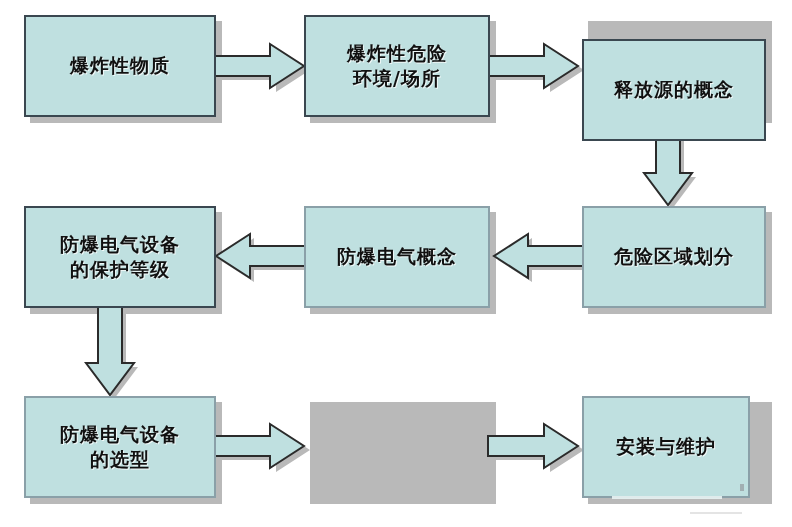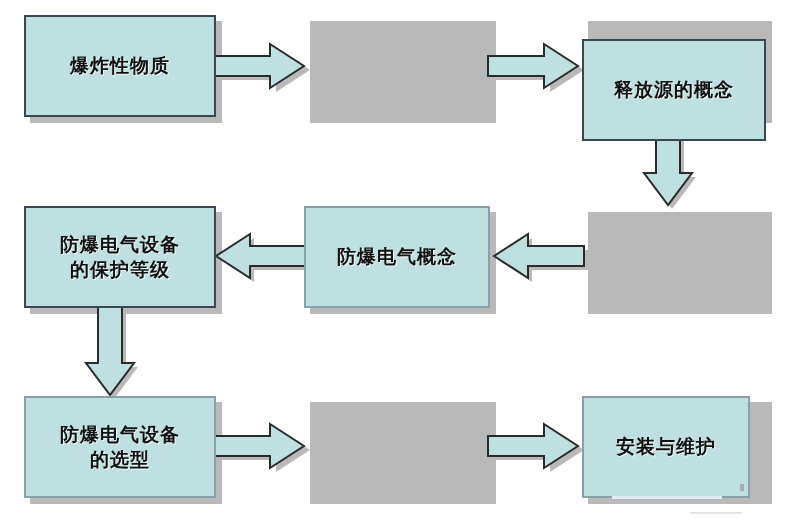--- a/index.html
+++ b/index.html
@@ -73,38 +73,45 @@
 <body>
 
 <div id="canvas">
 
   <div class="shadow" style="left:30px; top:21px; width:192px; height:102px;"></div>
   <div class="node" style="left:24px; top:15px; width:192px; height:102px;">
     <span class="node-label">爆炸性物质</span>
   </div>
 
   <div class="shadow" style="left:310px; top:21px; width:186px; height:102px;"></div>
+  <div class="node" style="left:304px; top:15px; width:186px; height:102px;">
+    <span class="node-label">爆炸性危险
+环境/场所</span>
+  </div>
 
   <div class="shadow" style="left:588px; top:21px; width:184px; height:102px;"></div>
   <div class="node" style="left:582px; top:15px; width:184px; height:102px;margin-top:24px;">
     <span class="node-label">释放源的概念</span>
   </div>
 
   <div class="shadow" style="left:30px; top:212px; width:192px; height:102px;"></div>
   <div class="node" style="left:24px; top:206px; width:192px; height:102px;">
     <span class="node-label">防爆电气设备
 的保护等级</span>
   </div>
 
   <div class="shadow" style="left:310px; top:212px; width:186px; height:102px;"></div>
   <div class="node soft-border" style="left:304px; top:206px; width:186px; height:102px;">
     <span class="node-label">防爆电气概念</span>
   </div>
 
   <div class="shadow" style="left:588px; top:212px; width:184px; height:102px;"></div>
+  <div class="node soft-border" style="left:582px; top:206px; width:184px; height:102px;">
+    <span class="node-label">危险区域划分</span>
+  </div>
 
   <div class="shadow" style="left:30px; top:402px; width:192px; height:102px;"></div>
   <div class="node soft-border" style="left:24px; top:396px; width:192px; height:102px;">
     <span class="node-label">防爆电气设备
 的选型</span>
   </div>
 
   <div class="shadow" style="left:310px; top:402px; width:186px; height:102px;"></div>
 
   <div class="shadow" style="left:588px; top:402px; width:184px; height:102px;"></div>

